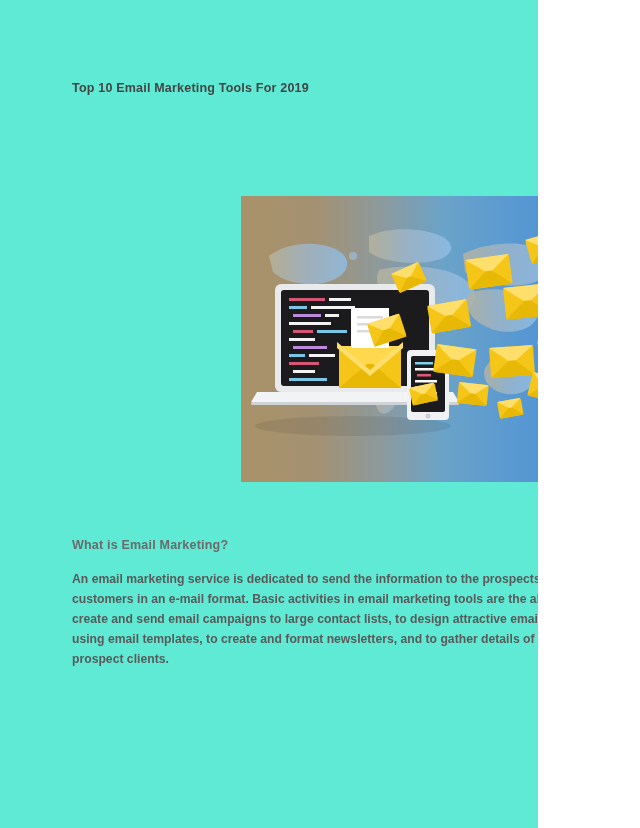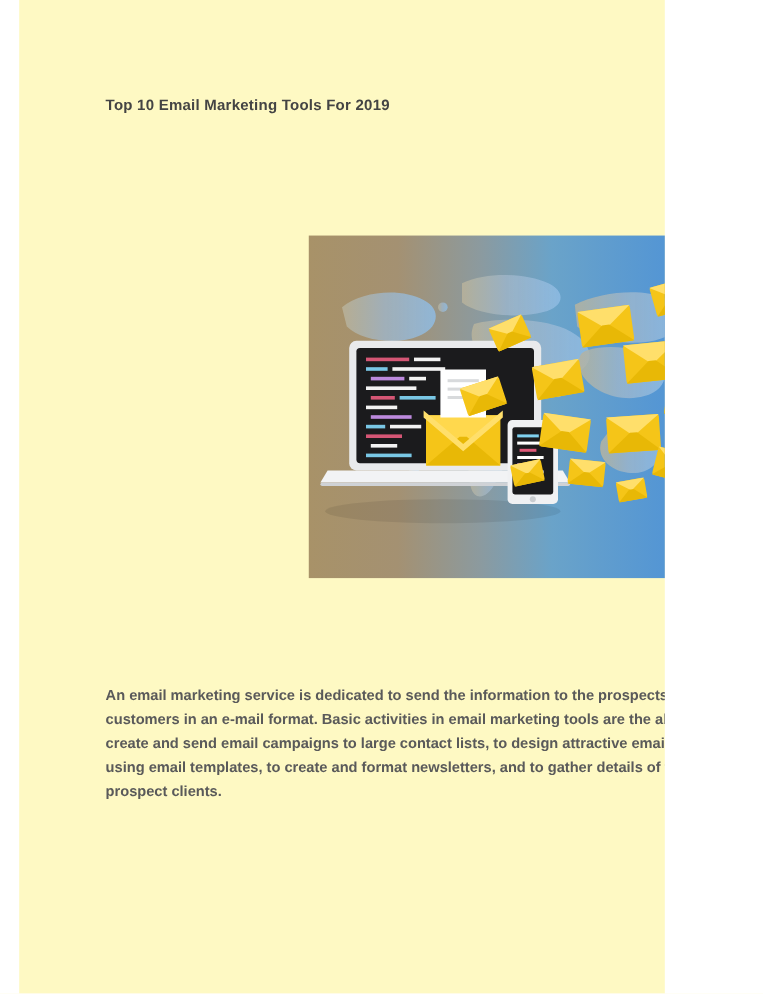--- a/index.html
+++ b/index.html
@@ -8,24 +8,23 @@
     background: #ffffff;
   }
   body {
     font-family: "Liberation Sans", sans-serif;
     -webkit-font-smoothing: antialiased;
   }
   .page {
     position: relative;
     width: 538px;
     height: 828px;
-    background: #fef9c3;
+    background: #5eead4;
     overflow: hidden;
     box-sizing: border-box;
-    margin-left: 16px;
   }
   .content {
     position: absolute;
     left: 72px;
     top: 80px;
     width: 507px;
   }
   .doc-title {
     font-size: 12.5px;
     font-weight: bold;
@@ -236,15 +235,16 @@
         </g>
         <g transform="translate(256,206) rotate(-10)">
           <rect x="0" y="0" width="24" height="17" rx="2" fill="#F5C518"></rect>
           <path d="M0 0 L12 9 L24 0 Z" fill="#FFDF6B"></path>
           <path d="M0 17 L10 8 L14 8 L24 17 Z" fill="#E8B806"></path>
         </g>
       </g>
     </svg>
   </div>
 
+  <h2 class="section-heading">What is Email Marketing?</h2>
   <p class="section-body">An email marketing service is dedicated to send the information to the prospects and customers in an e-mail format. Basic activities in email marketing tools are the ability to create and send email campaigns to large contact lists, to design attractive emails using email templates, to create and format newsletters, and to gather details of the prospect clients.</p>
 
 </div>
 
 </body></html>

